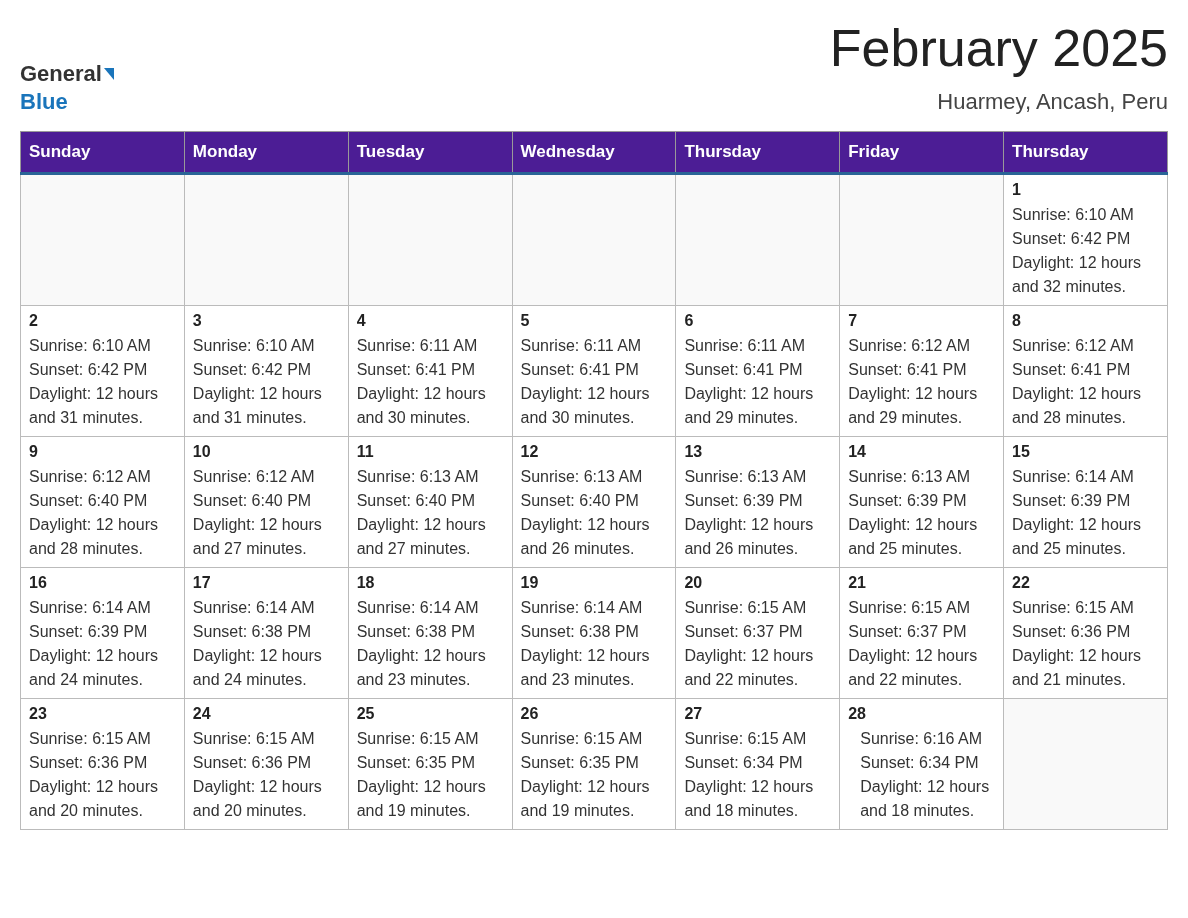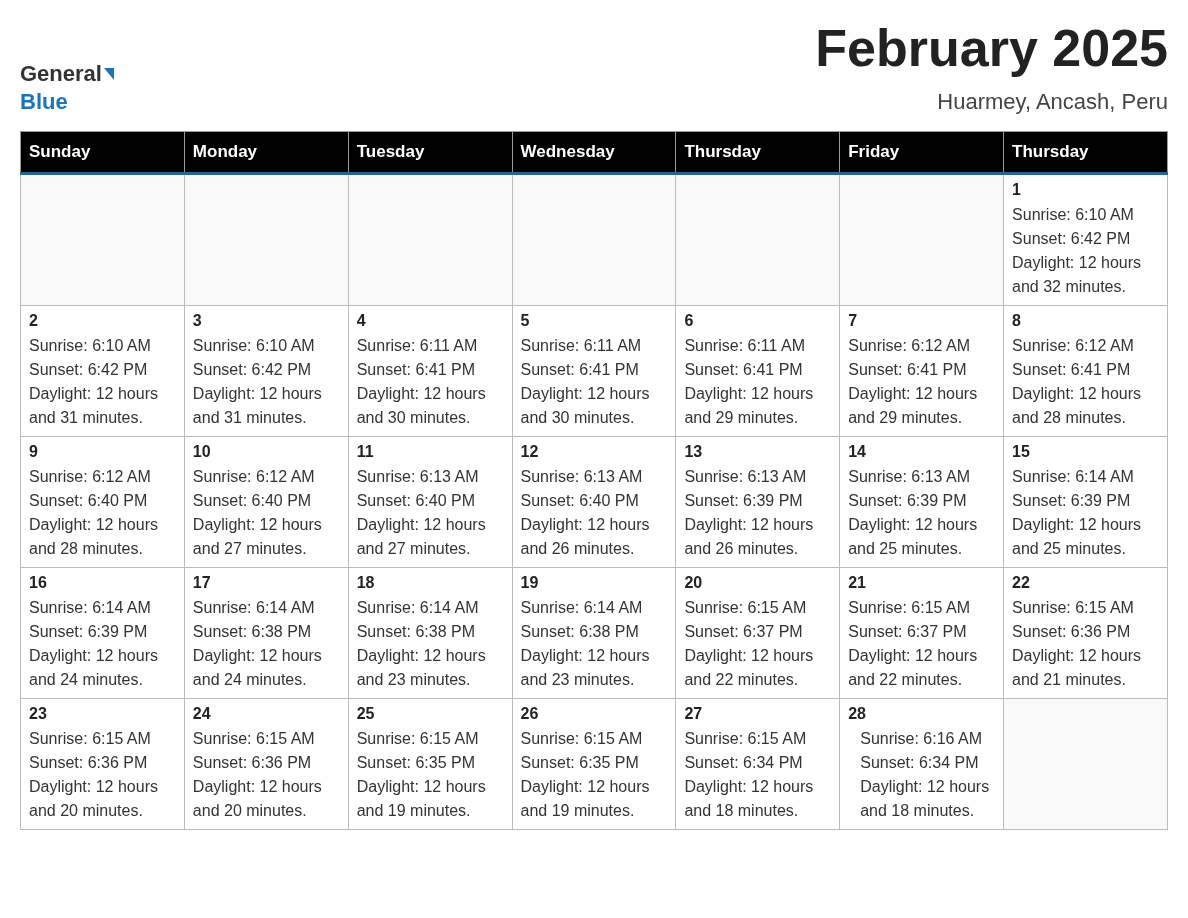--- a/index.html
+++ b/index.html
@@ -41,36 +41,36 @@
       font-size: 22px;
       font-weight: bold;
       color: #1a75bb;
       margin-top: 2px;
     }
     .title-section {
       text-align: right;
     }
     .month-title {
       font-size: 52px;
-      font-weight: bold;
+      font-weight: normal;
       color: #222;
       line-height: 1.1;
     }
     .location {
       font-size: 22px;
       color: #444;
       margin-top: 12px;
     }
     .calendar {
       width: 100%;
       border-collapse: collapse;
       border: 1px solid #999;
     }
     .calendar thead tr th {
-      background-color: #000000;
+      background-color: #4c1d95;
       color: #fff;
       font-size: 17px;
       font-weight: bold;
       padding: 10px 8px;
       border: 1px solid #999;
       text-align: left;
     }
     .calendar tbody tr td {
       vertical-align: top;
       border: 1px solid #bbb;

